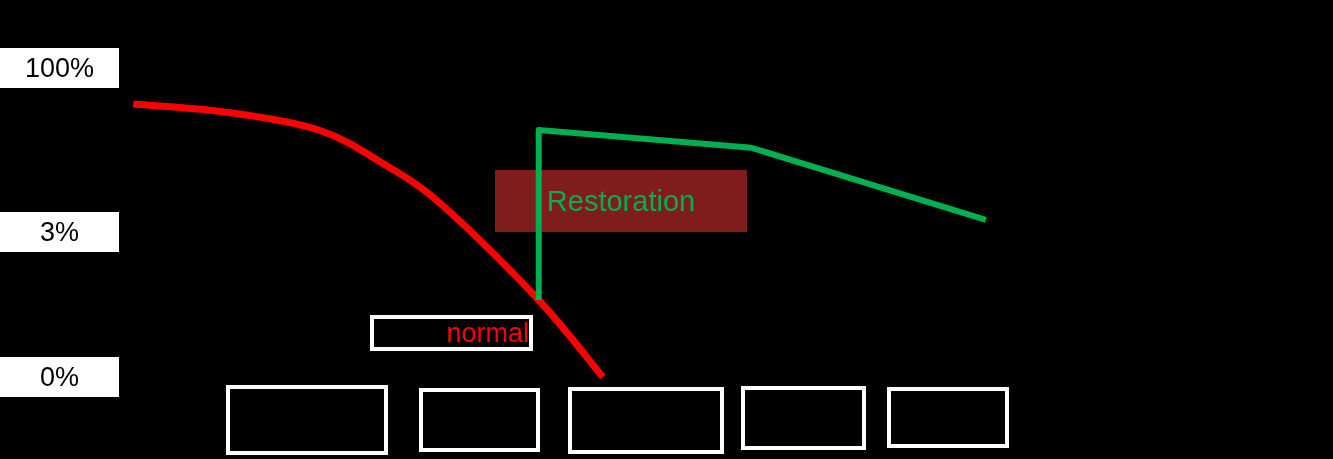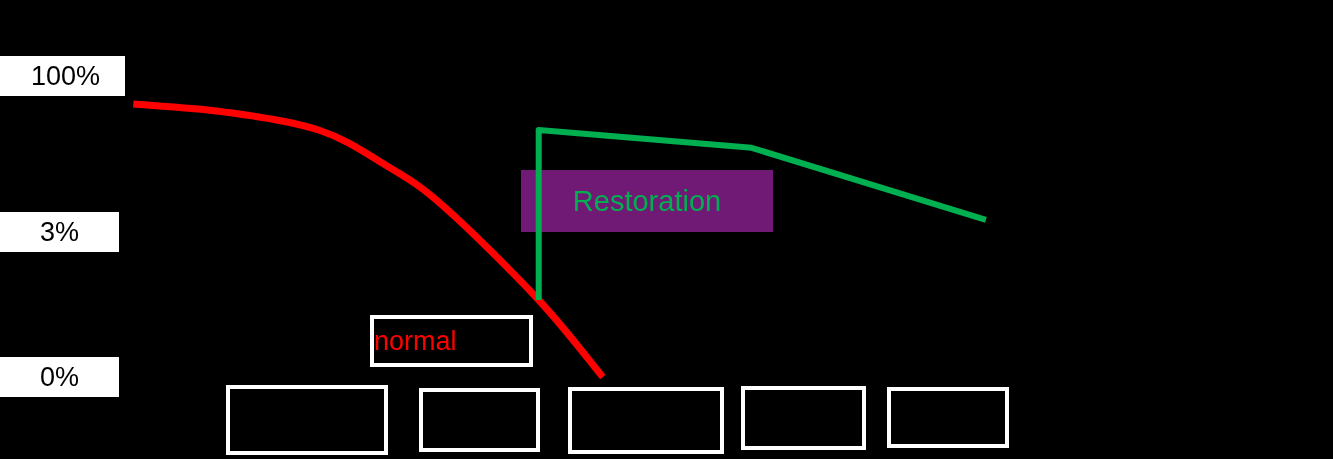--- a/index.html
+++ b/index.html
@@ -31,55 +31,55 @@
     width: 119px;
     height: 40px;
     background: #ffffff;
     color: #000000;
     font-size: 27px;
     display: flex;
     align-items: center;
     justify-content: center;
     z-index: 2;
   }
-  .ytick-100 { top: 56px; padding-left: 6px; }
+  .ytick-100 { top: 48px; }
   .ytick-50  { top: 212px; }
   .ytick-0   { top: 357px; }
 
   
   .restoration-box {
     position: absolute;
-    left: 521px;
+    left: 495px;
     top: 170px;
     width: 252px;
     height: 62px;
-    background: #701a75;
+    background: #7f1d1d;
     display: flex;
     align-items: center;
     justify-content: center;
     z-index: 3;
   }
   .restoration-box span {
     color: #00b050;
     font-size: 29px;
   }
 
   
   .normal-box {
     position: absolute;
     left: 370px;
     top: 315px;
     width: 163px;
-    height: 52px;
+    height: 36px;
     background: #000000;
     border: 4px solid #ffffff;
     box-sizing: border-box;
     display: flex;
     align-items: center;
-    justify-content: flex-start;
+    justify-content: flex-end;
     z-index: 3;
   }
   .normal-box span {
     color: #ff0000;
     font-size: 27px;
   }
 
   
   .xbox {
     position: absolute;

